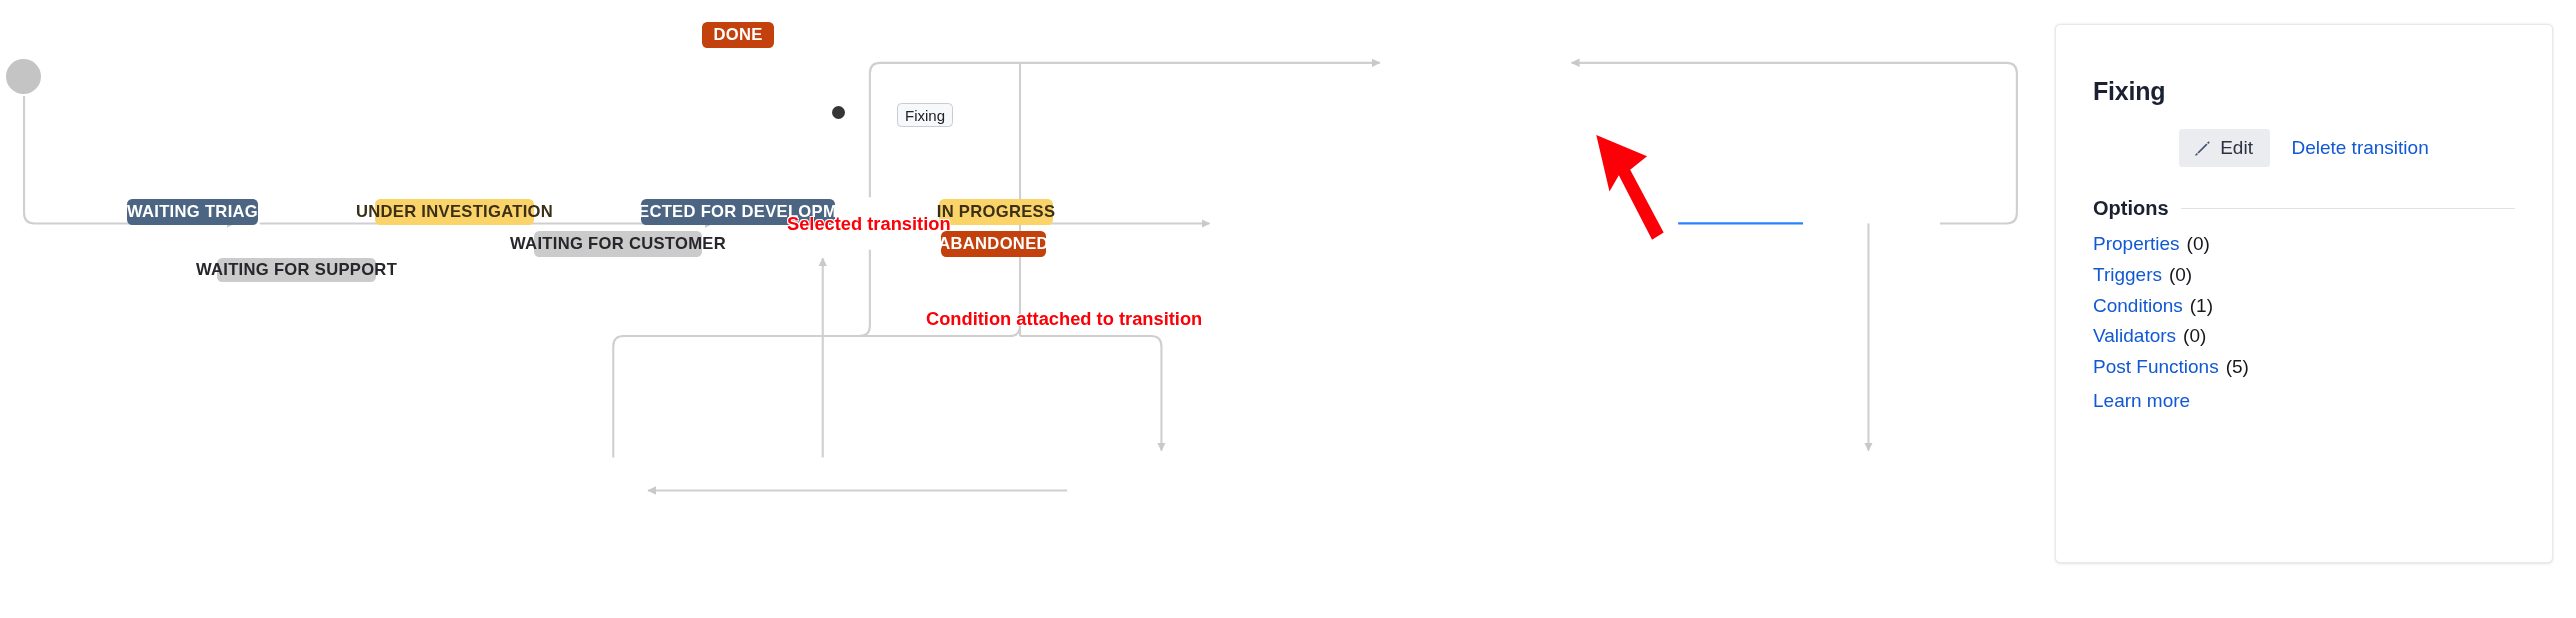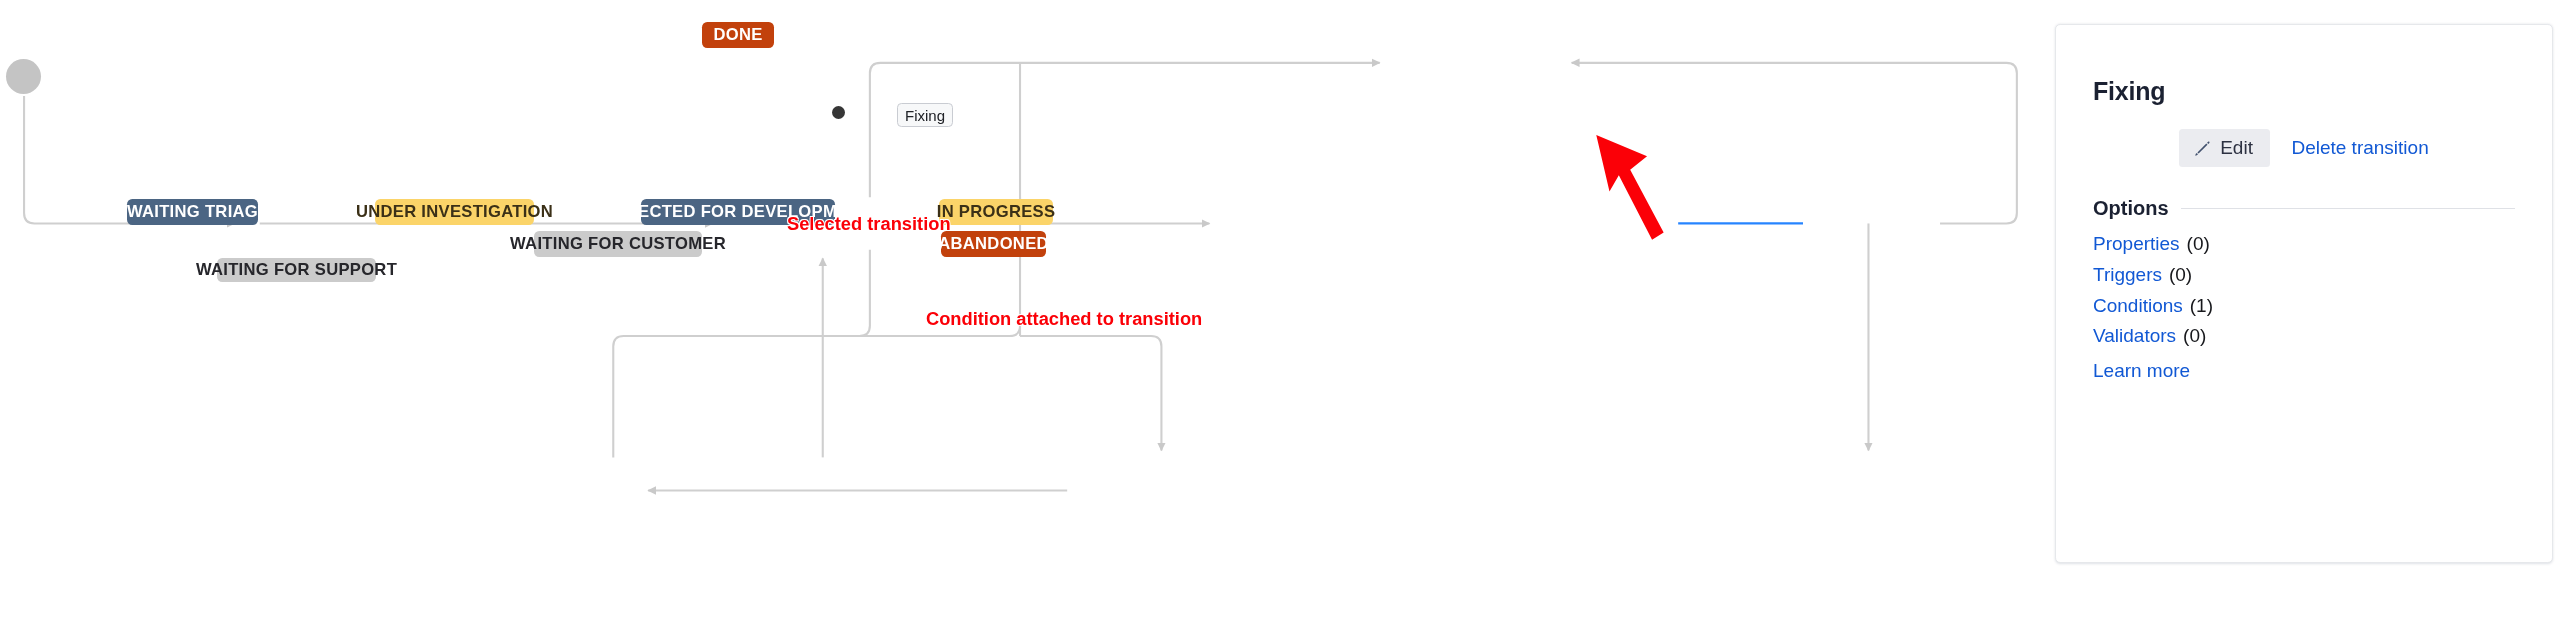--- a/index.html
+++ b/index.html
@@ -292,16 +292,20 @@
       <span class="option-count">(0)</span>
     </div>
     <div class="option-row">
       <a class="option-link">Conditions</a>
       <span class="option-count">(1)</span>
     </div>
     <div class="option-row">
       <a class="option-link">Validators</a>
       <span class="option-count">(0)</span>
     </div>
+    <div class="option-row">
+      <a class="option-link">Post Functions</a>
+      <span class="option-count">(5)</span>
+    </div>
     <a id="learn-more-link">Learn more</a>
   </div>
 </div>
 
 
 </body></html>

